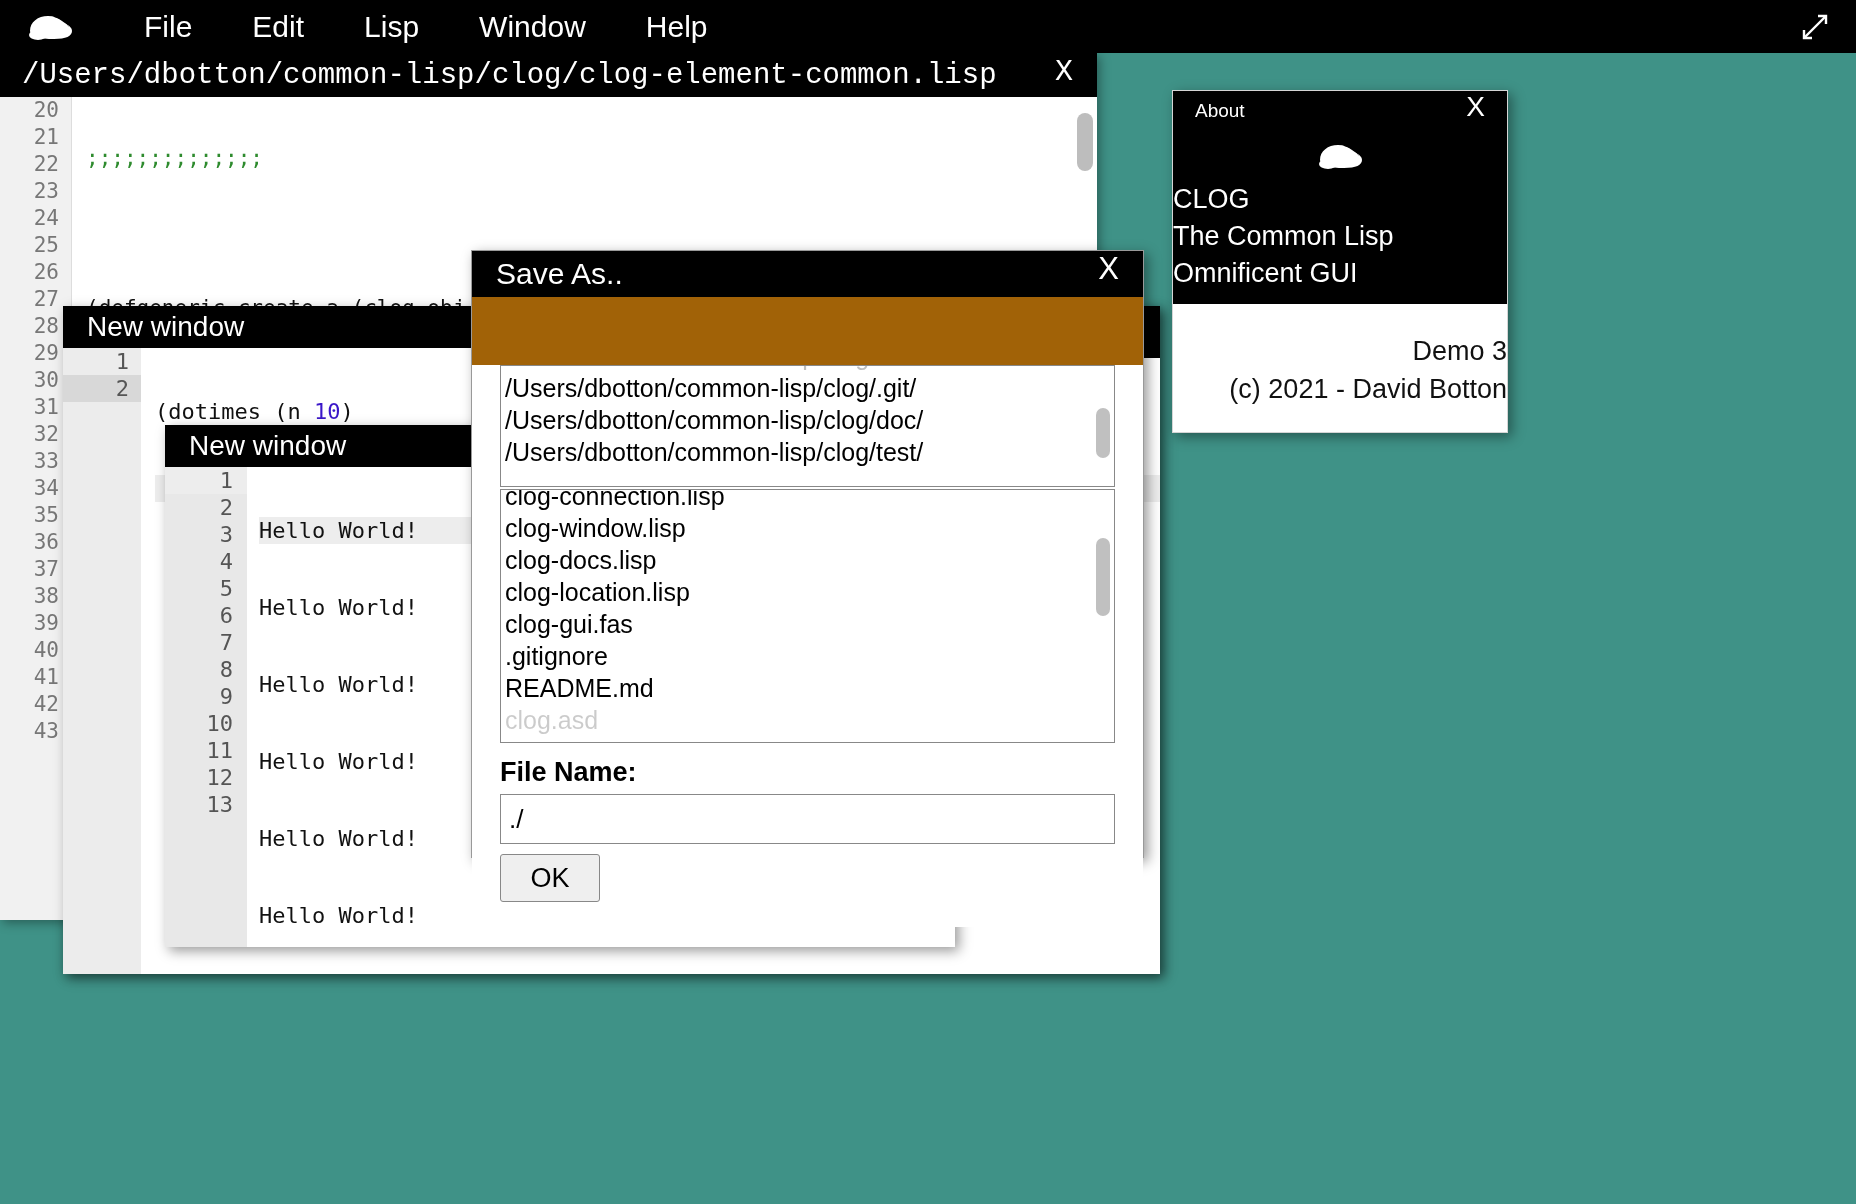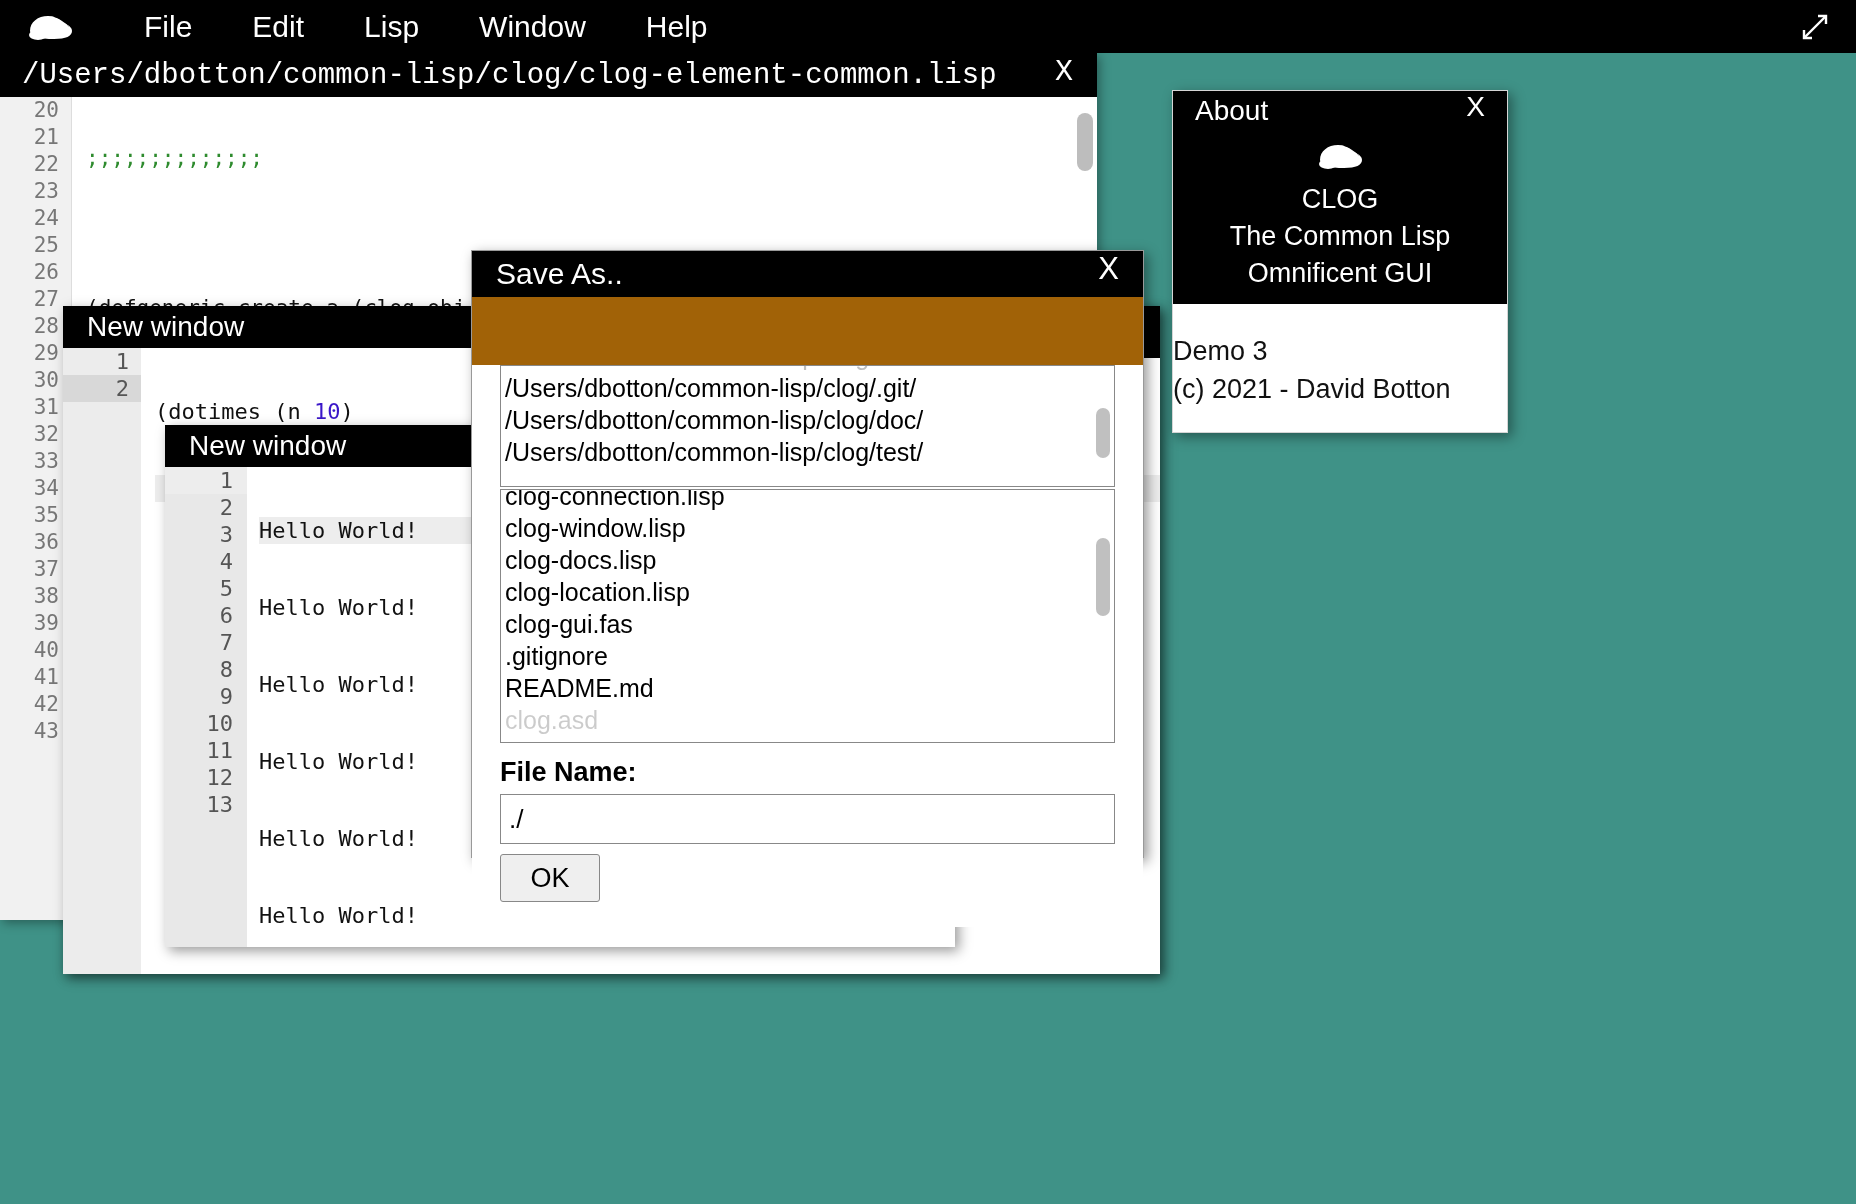--- a/index.html
+++ b/index.html
@@ -193,32 +193,32 @@
     border-radius: 3px;
   }
 
   
   #about {
     left: 1172px; top: 90px; width: 336px; height: 343px;
     background: #fff;
     border: 1px solid #d5d5d5;
   }
   #about .titlebar { height: 40px; }
-  #about .titlebar .title { font-size: 28px; margin-left: 22px;}
+  #about .titlebar .title { font-size: 19px; margin-left: 22px;}
   #about .titlebar .closebtn { font-size: 28px; right: 22px; }
   #about .hero {
     background: #000; color: #fff;
-    text-align: center;
+    text-align: left;
     padding-bottom: 12px;
   }
   #about .hero .logo-wrap { height: 50px; display:flex; align-items:center; justify-content:center;}
   #about .hero .ln { font-size: 27px; line-height: 37px; }
   #about .footer {
     background: #fff; color: #111;
-    text-align: left;
+    text-align: right;
     padding-top: 28px;
   }
   #about .footer .ln { font-size: 27px; line-height: 38px; }
 
   .behind-panel {
     position: absolute;
     background: #fff;
     box-shadow: 3px 3px 10px rgba(0,0,0,0.3);
   }
 </style>

